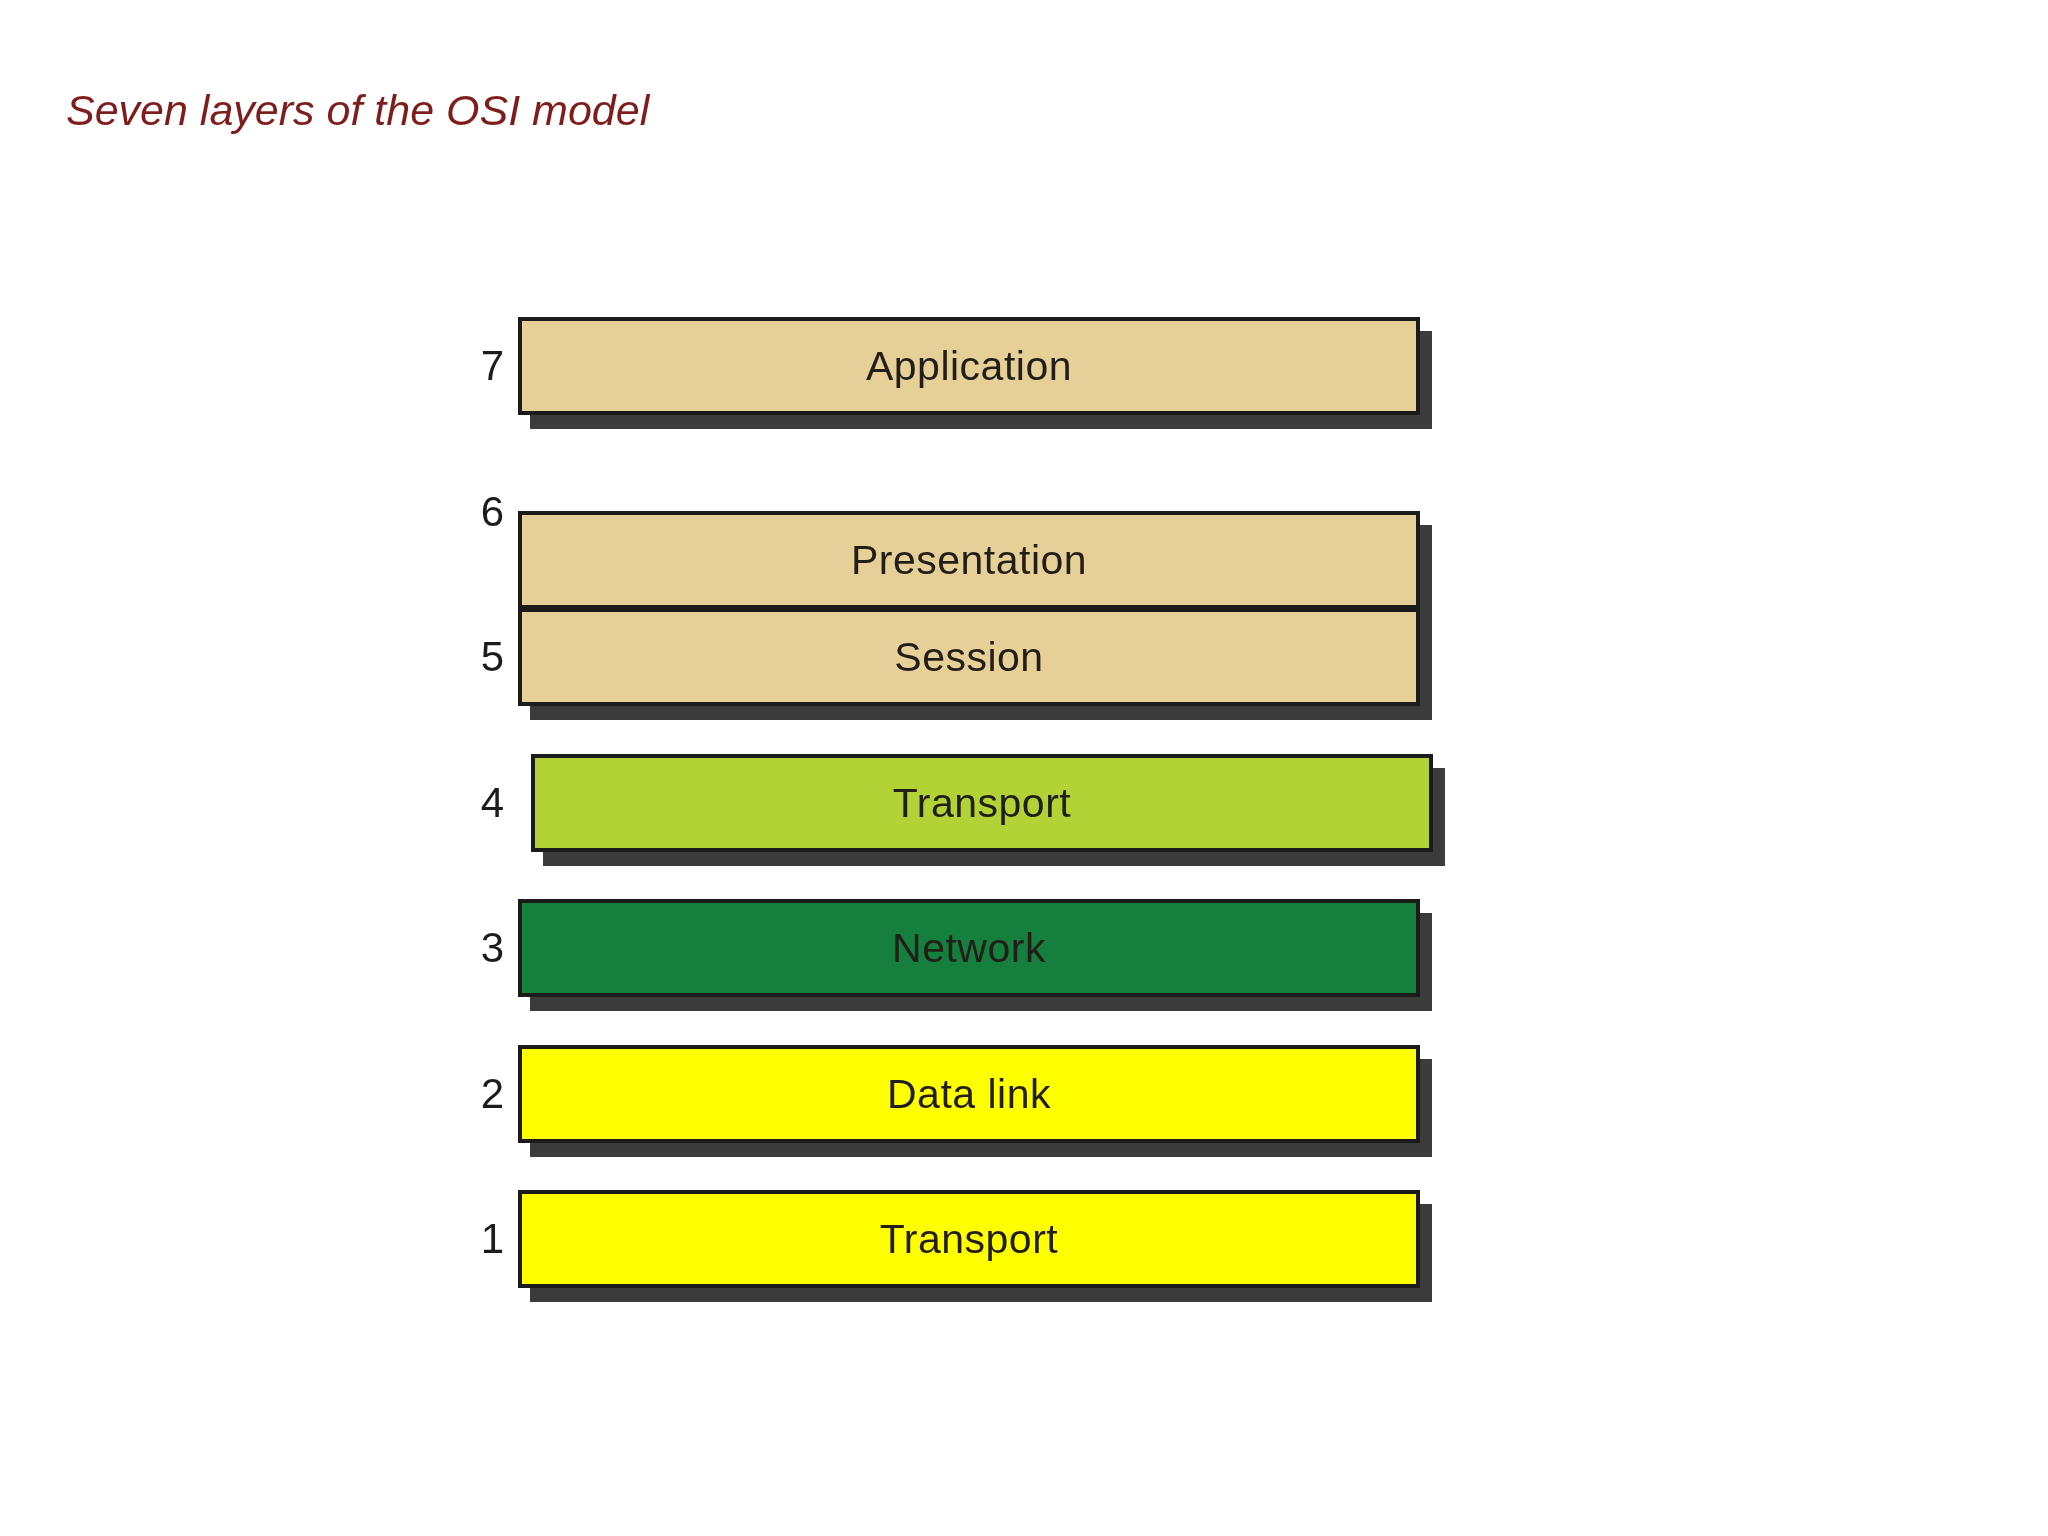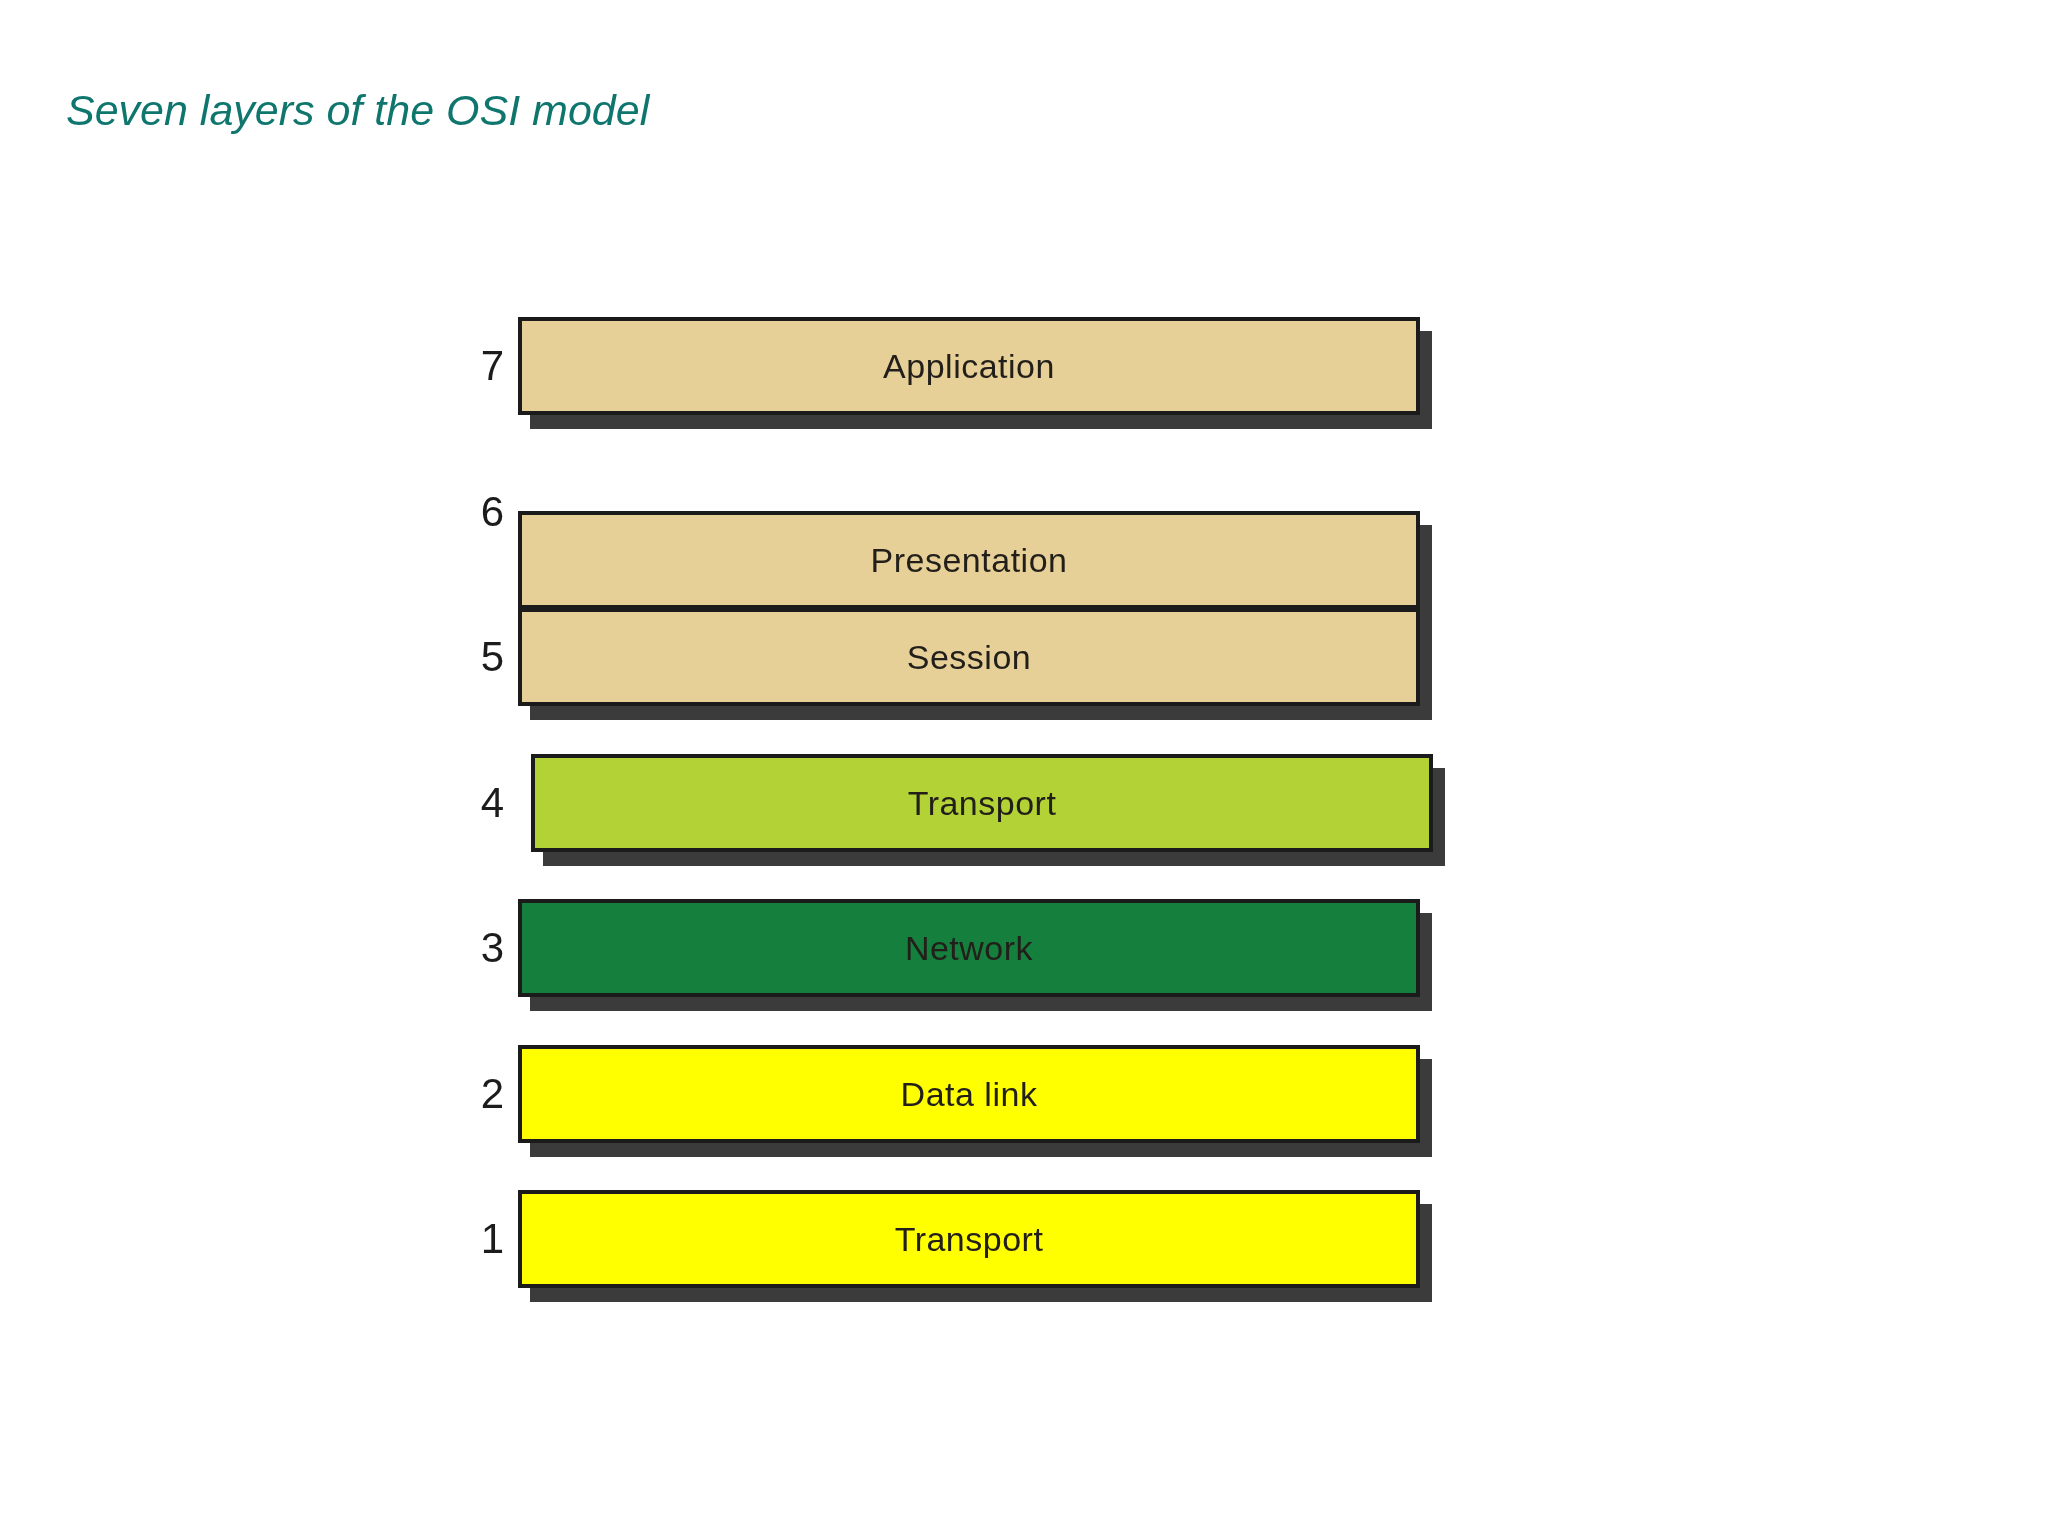--- a/index.html
+++ b/index.html
@@ -15,21 +15,21 @@
     overflow: hidden;
     font-family: "Liberation Sans", sans-serif;
   }
   #page-title {
     position: absolute;
     left: 66px;
     top: 86px;
     font-size: 43px;
     font-style: italic;
     font-weight: 500;
-    color: #0f766e;
+    color: #7f1d1d;
     letter-spacing: 0px;
     white-space: nowrap;
   }
   .layer-row {
     position: absolute;
     left: 0;
     width: 2048px;
     height: 98px;
   }
   .layer-number {
@@ -48,21 +48,21 @@
     top: 0;
     width: 902px;
     height: 98px;
     box-sizing: border-box;
     border: 4px solid #1b1b1b;
     display: flex;
     align-items: center;
     justify-content: center;
   }
   .layer-label {
-    font-size: 34px;
+    font-size: 41px;
     color: #221e1a;
     letter-spacing: 0.5px;
     white-space: nowrap;
   }
 </style>
 </head>
 <body>
 
 <div id="canvas">
   <div id="page-title">Seven layers of the OSI model</div>

